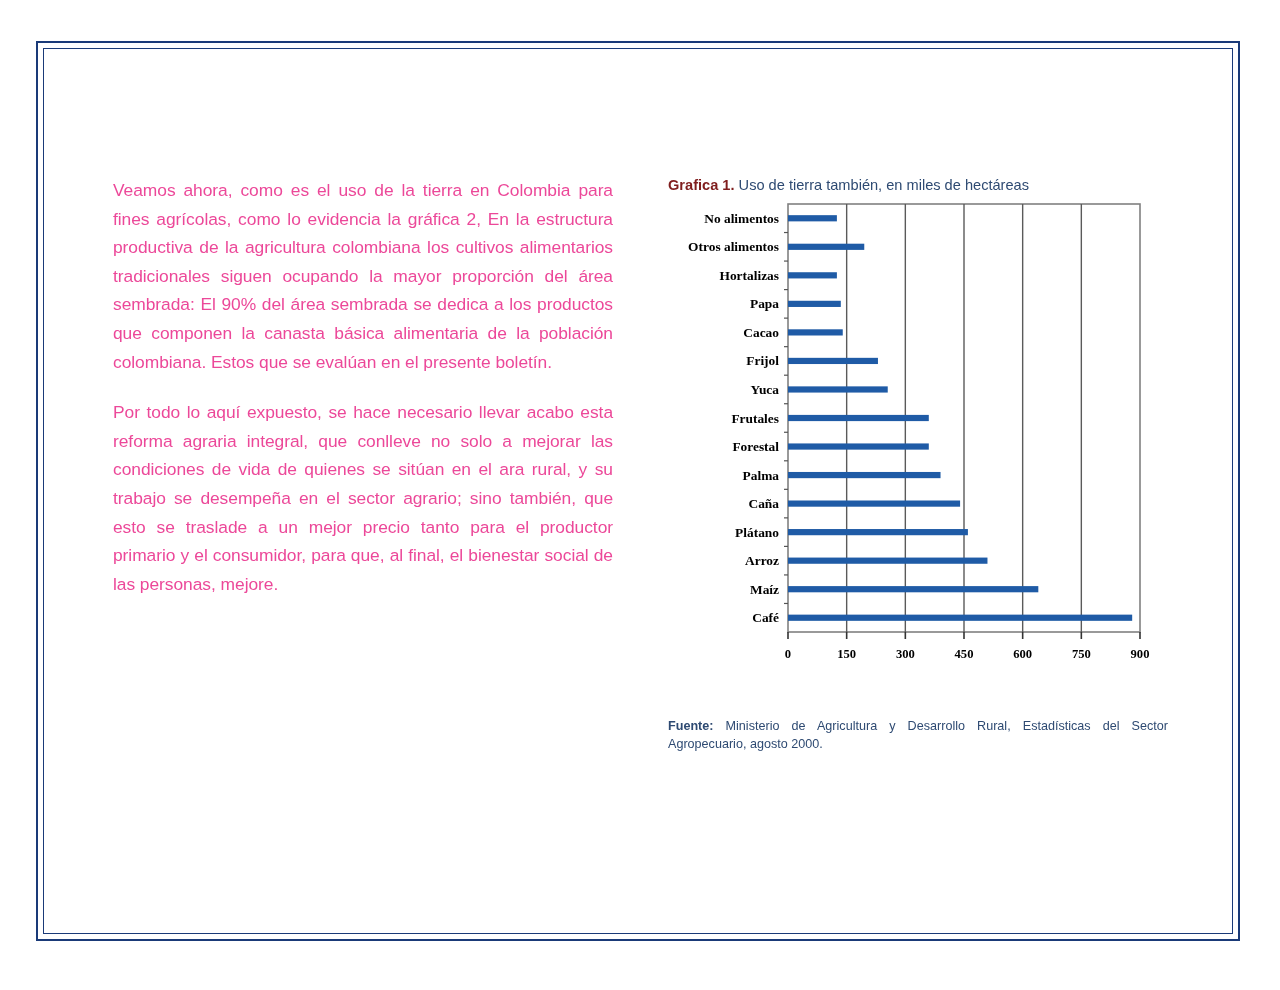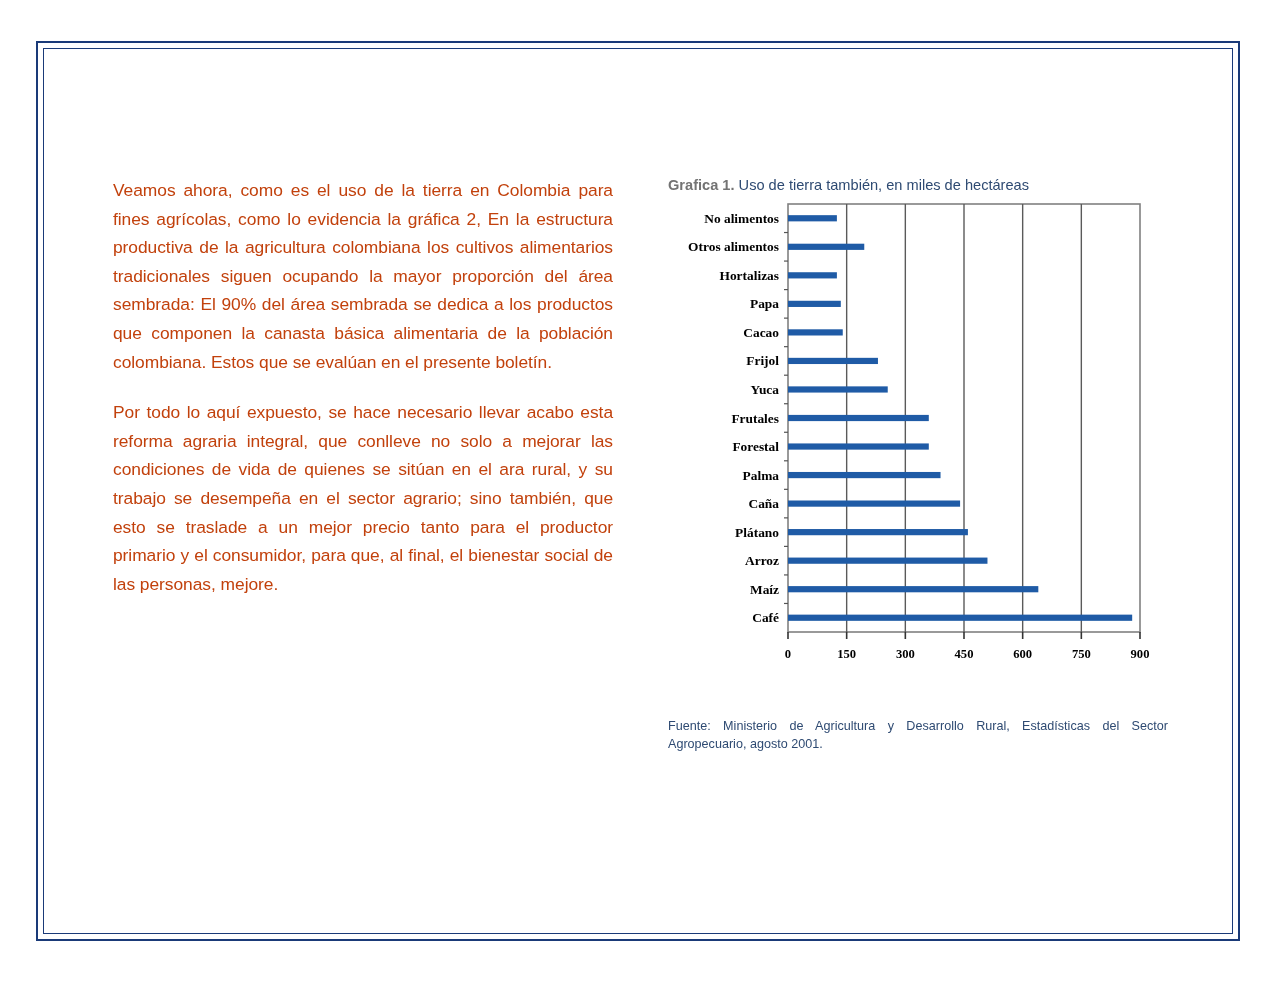--- a/index.html
+++ b/index.html
@@ -47,21 +47,21 @@
     position: absolute;
     left: 113px;
     top: 176px;
     width: 500px;
   }
   #text-column p {
     margin: 0 0 22px 0;
     font-family: "Liberation Sans", sans-serif;
     font-size: 17.4px;
     line-height: 28.6px;
-    color: #c2410c;
+    color: #ec4899;
     text-align: justify;
     text-justify: inter-word;
     letter-spacing: -0.05px;
   }
   #text-column p:last-child { margin-bottom: 12px; }
 
   
   #figure-column {
     position: absolute;
     left: 668px;
@@ -71,21 +71,21 @@
 
   #figure-title {
     font-family: "Liberation Sans", sans-serif;
     font-size: 14.6px;
     color: #2e4a72;
     line-height: 19px;
     white-space: nowrap;
   }
   #figure-title .strong {
     font-weight: bold;
-    color: #737373;
+    color: #7f1d1d;
   }
 
   
   #chart-wrap {
     position: absolute;
     left: 0px;
     top: 20px;
     width: 500px;
     height: 490px;
   }
@@ -99,21 +99,21 @@
     left: 0px;
     top: 542px;
     width: 500px;
     font-family: "Liberation Sans", sans-serif;
     font-size: 12.6px;
     line-height: 17.5px;
     color: #2e4a72;
     text-align: justify;
     text-justify: inter-word;
   }
-  #figure-source .strong { font-weight: normal; }
+  #figure-source .strong { font-weight: bold; }
 </style>
 </head>
 <body>
 
 <div id="page-frame">
   <div id="page-frame-inner"></div>
 </div>
 
 <div id="content">
 
@@ -205,17 +205,17 @@
             <text x="296" y="462" text-anchor="middle" font-family="&quot;Liberation Serif&quot;, serif" font-size="12.6" font-weight="bold" fill="#000000">450</text>
             <text x="354.66666666666663" y="462" text-anchor="middle" font-family="&quot;Liberation Serif&quot;, serif" font-size="12.6" font-weight="bold" fill="#000000">600</text>
             <text x="413.33333333333337" y="462" text-anchor="middle" font-family="&quot;Liberation Serif&quot;, serif" font-size="12.6" font-weight="bold" fill="#000000">750</text>
             <text x="472" y="462" text-anchor="middle" font-family="&quot;Liberation Serif&quot;, serif" font-size="12.6" font-weight="bold" fill="#000000">900</text>
           </g>
       </svg>
     </div>
 
     <div id="figure-source">
       <span class="strong">Fuente:</span>
-      <span>Ministerio de Agricultura y Desarrollo Rural, Estadísticas del Sector Agropecuario, agosto 2001.</span>
+      <span>Ministerio de Agricultura y Desarrollo Rural, Estadísticas del Sector Agropecuario, agosto 2000.</span>
     </div>
 
   </div>
 </div>
 
 </body></html>

